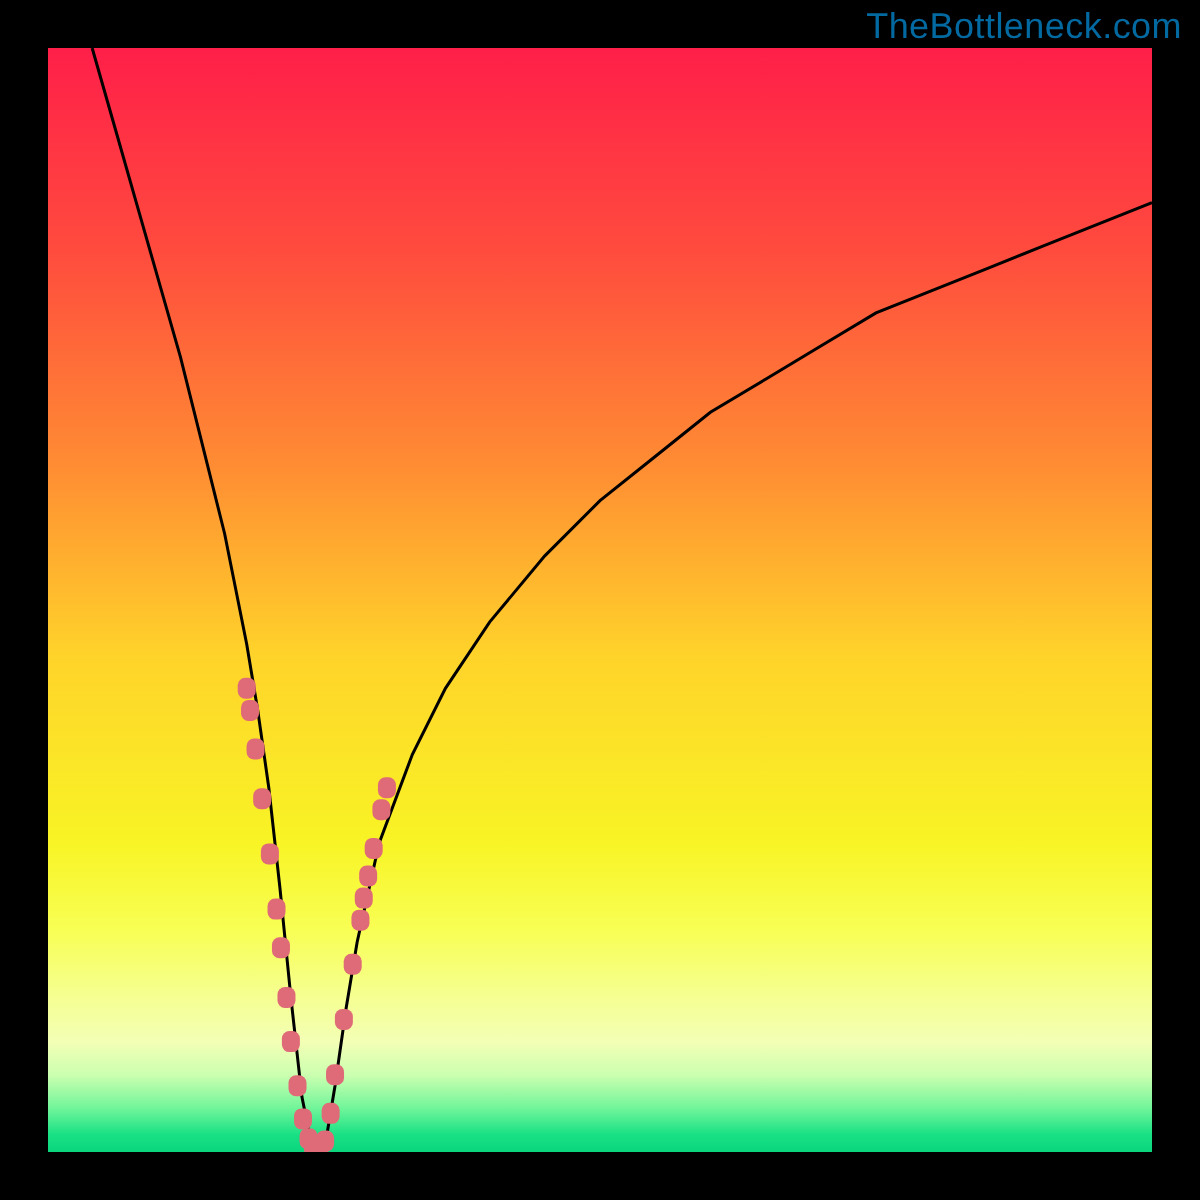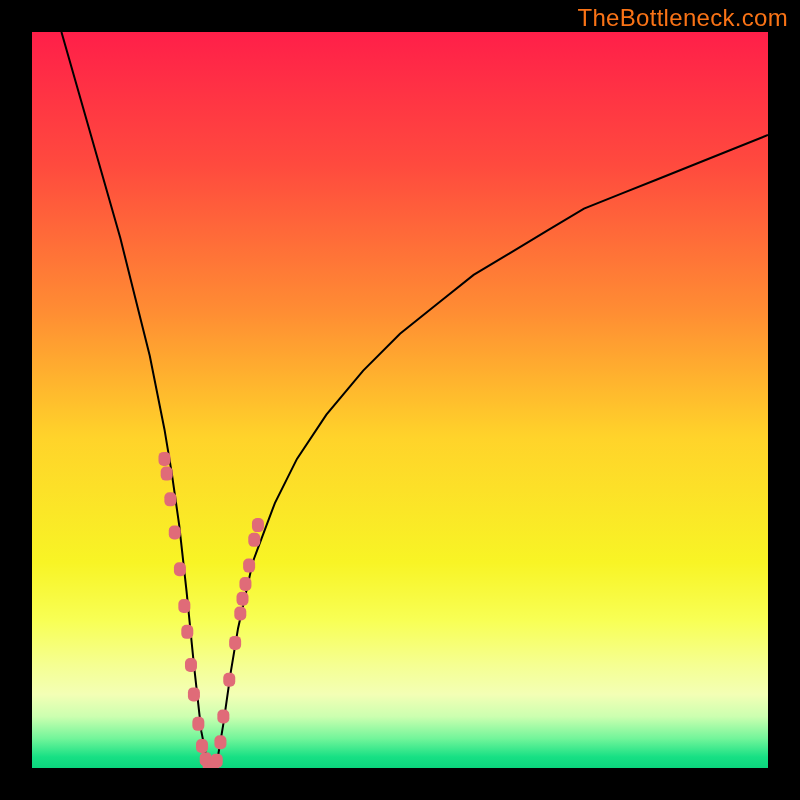--- a/index.html
+++ b/index.html
@@ -38,21 +38,21 @@
     position: absolute;
     left: 0;
     top: 0;
     width: 100%;
     height: 100%;
   }
   .watermark {
     position: absolute;
     top: 4px;
     right: 12px;
-    color: #f97316;
+    color: #0369a1;
     font-size: 24px;
     font-weight: 500;
     letter-spacing: 0.3px;
   }
 </style>
 </head>
 <body>
 
 <div class="frame">
 

